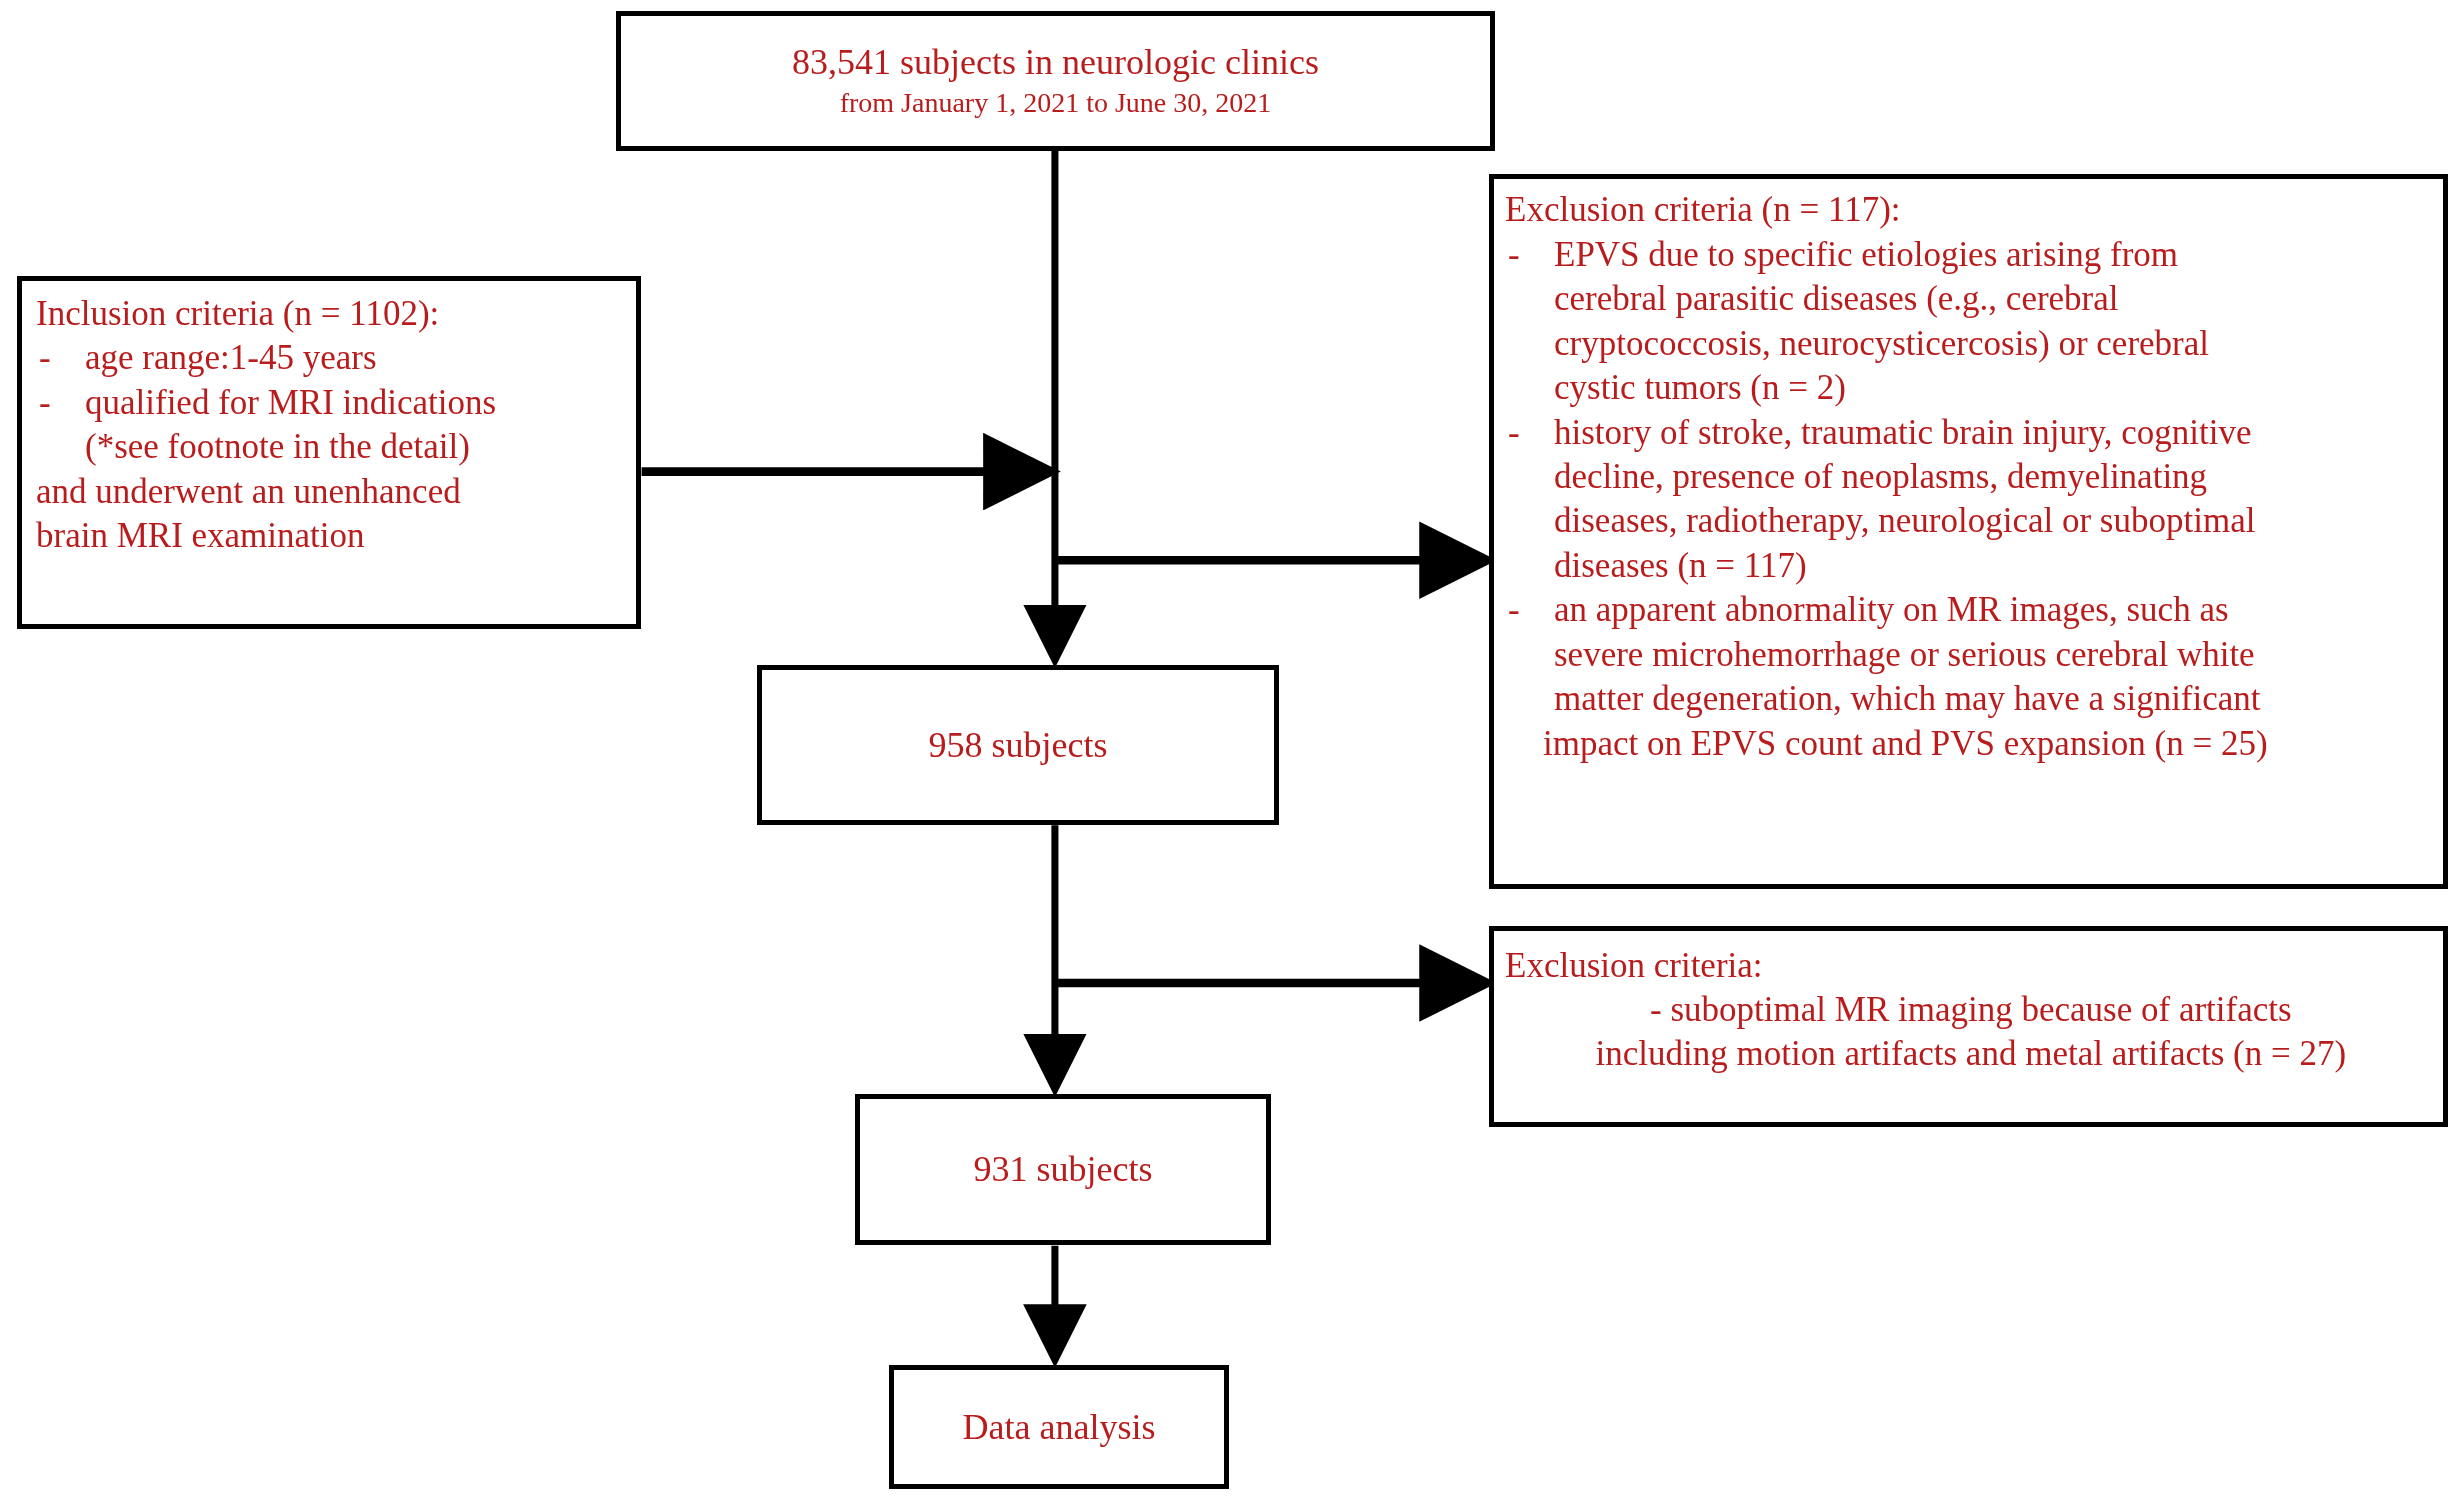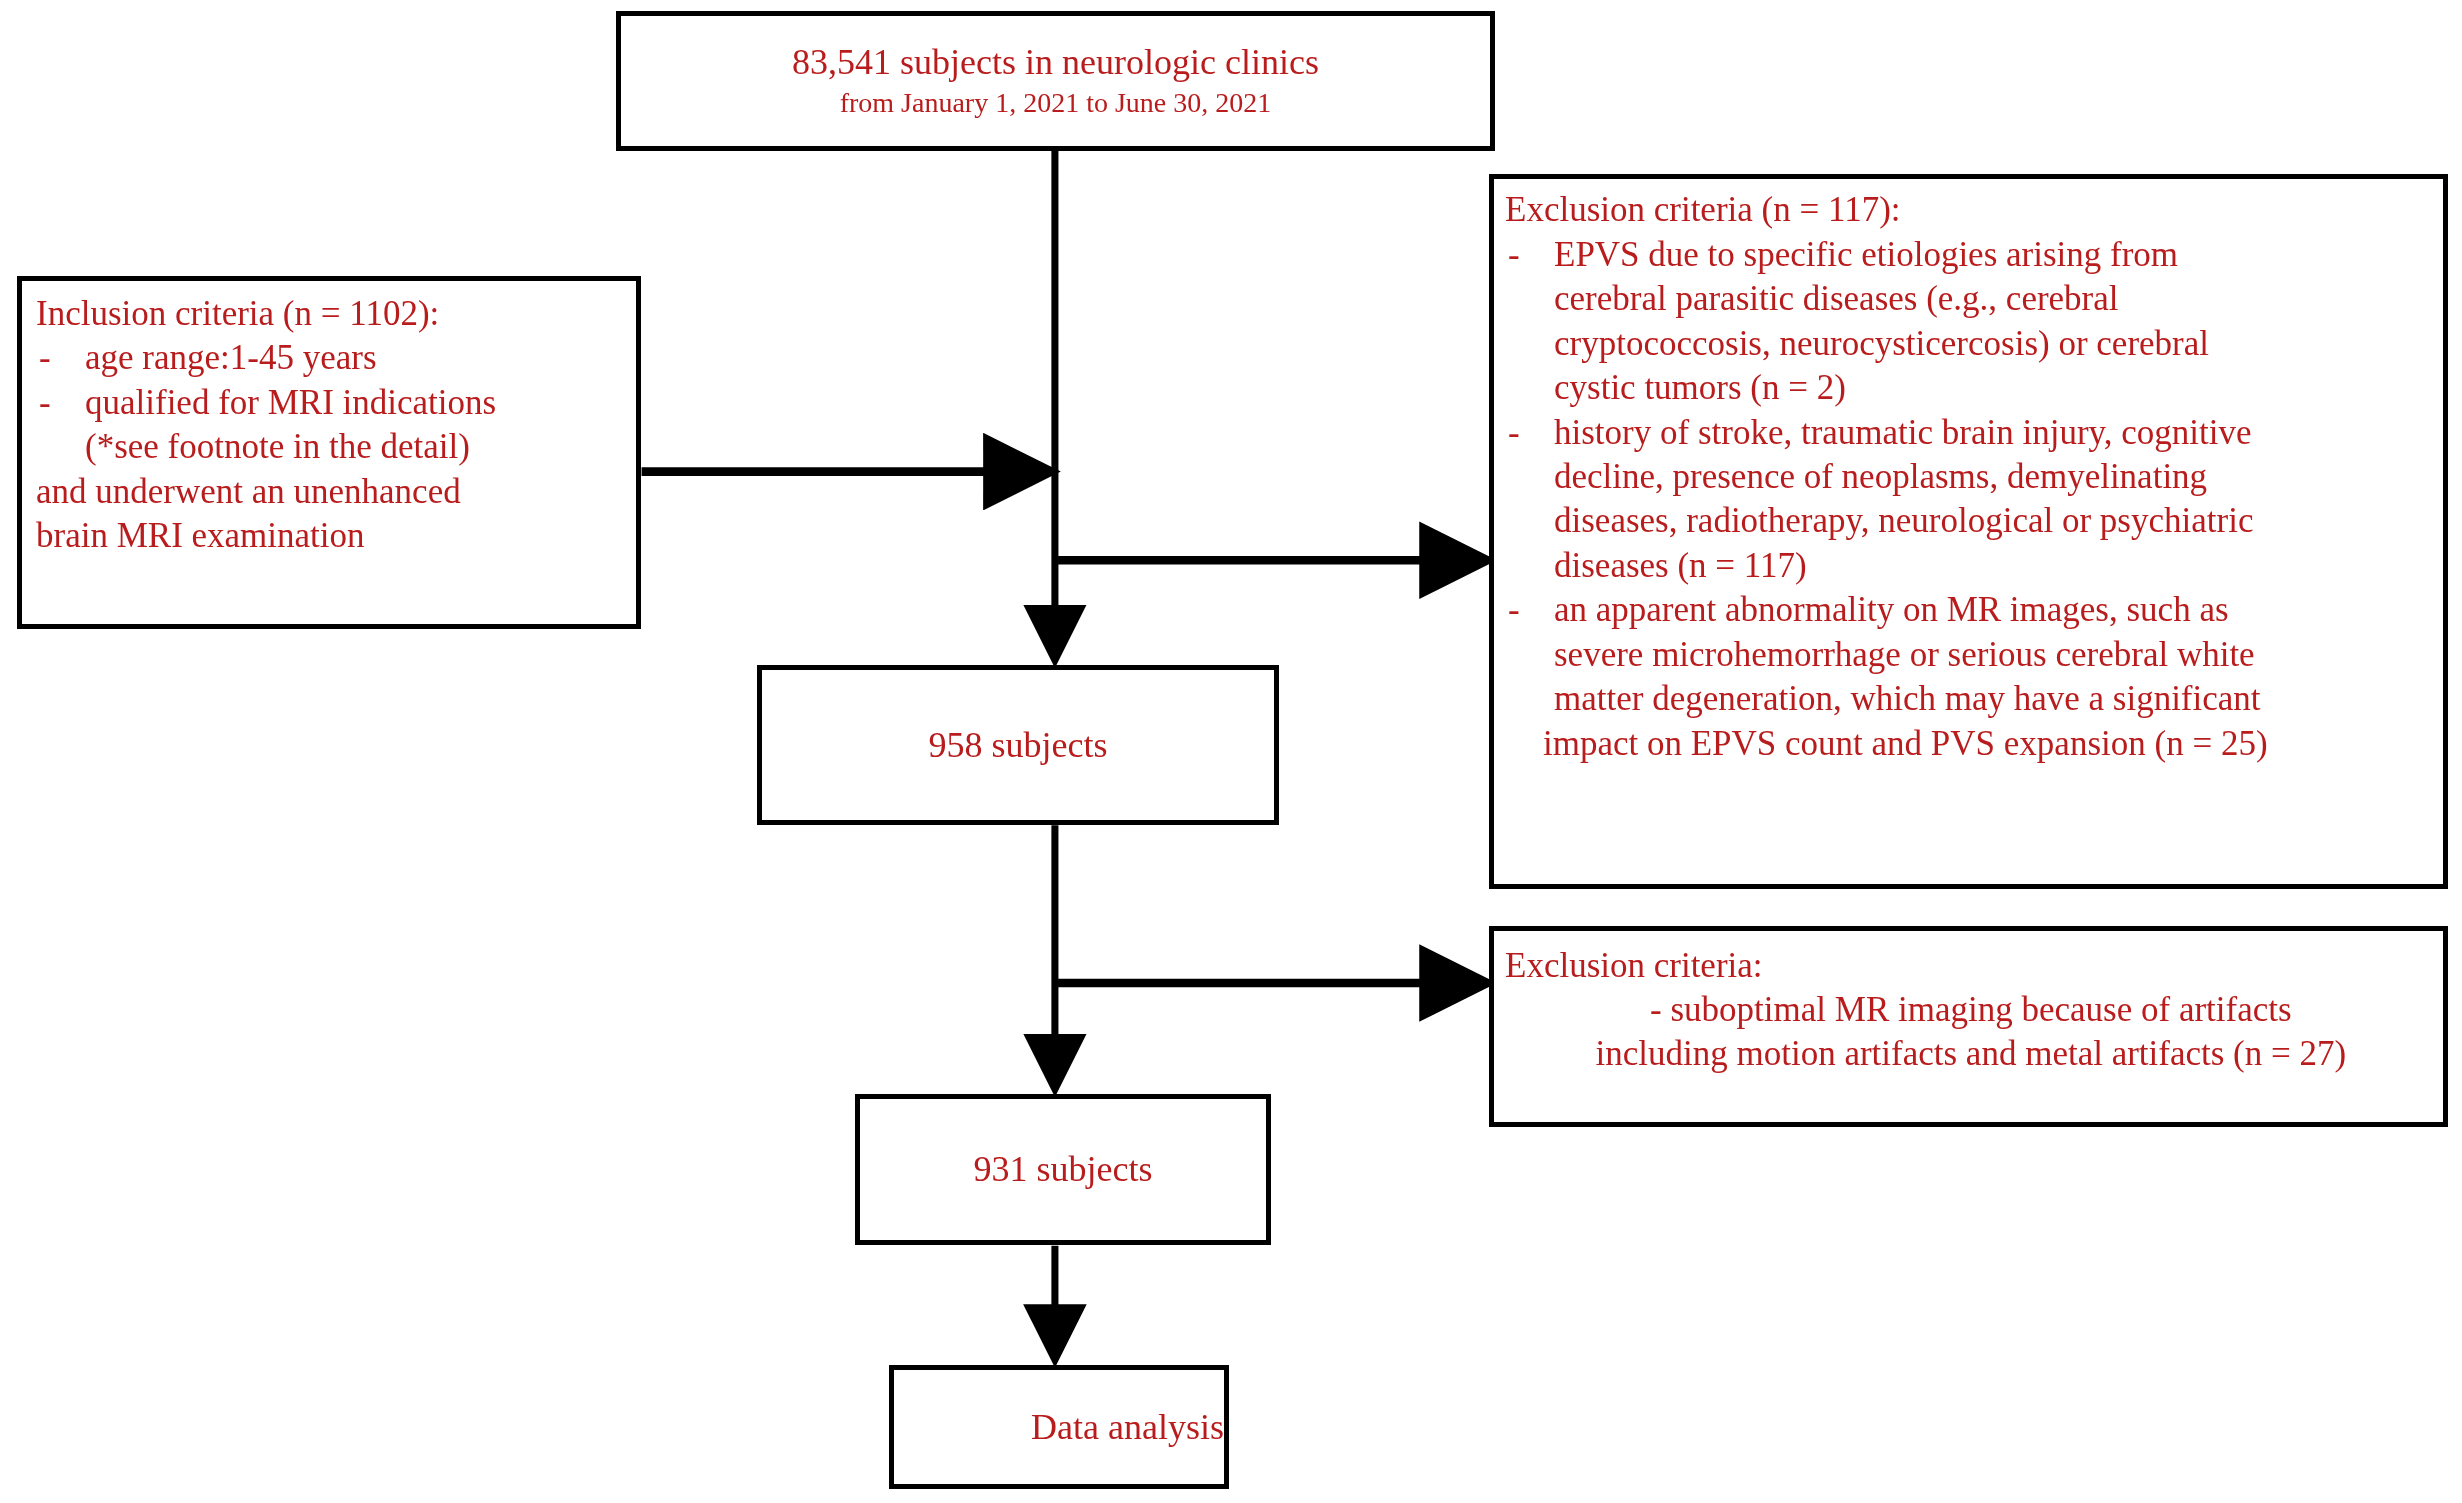--- a/index.html
+++ b/index.html
@@ -141,21 +141,21 @@
           <span class="dash">-</span>
           <span class="stack-line">EPVS due to specific etiologies arising from</span>
           <span class="stack-line">cerebral parasitic diseases (e.g., cerebral</span>
           <span class="stack-line">cryptococcosis,  neurocysticercosis)  or cerebral</span>
           <span class="stack-line">cystic tumors (n = 2)</span>
         </li>
         <li>
           <span class="dash">-</span>
           <span class="stack-line">history of stroke, traumatic brain injury, cognitive</span>
           <span class="stack-line">decline, presence  of neoplasms, demyelinating</span>
-          <span class="stack-line">diseases, radiotherapy,  neurological or psychiatric</span>
+          <span class="stack-line">diseases, radiotherapy,  neurological or suboptimal</span>
           <span class="stack-line">diseases (n = 117)</span>
         </li>
         <li>
           <span class="dash">-</span>
           <span class="stack-line">an apparent  abnormality  on MR images,  such as</span>
           <span class="stack-line">severe microhemorrhage  or serious cerebral white</span>
           <span class="stack-line">matter degeneration, which may  have a significant</span>
           <span class="stack-line" style="margin-left:-11px;">impact on EPVS count and PVS expansion (n = 25)</span>
         </li>
       </ul>
@@ -173,18 +173,18 @@
         <li>- suboptimal MR imaging because of artifacts</li>
         <li>including motion artifacts and metal artifacts (n = 27)</li>
       </ul>
     </div>
   </div>
 
   <div class="box center-box" style="left:855px; top:1094px; width:416px; height:151px;">
     <div class="t-main">931 subjects</div>
   </div>
 
-  <div class="box center-box" style="left:889px; top:1365px; width:340px; height:124px;justify-content:flex-end;">
+  <div class="box center-box" style="left:889px; top:1365px; width:340px; height:124px;">
     <div class="t-main">Data analysis</div>
   </div>
 
 </div>
 
 
 </body></html>

